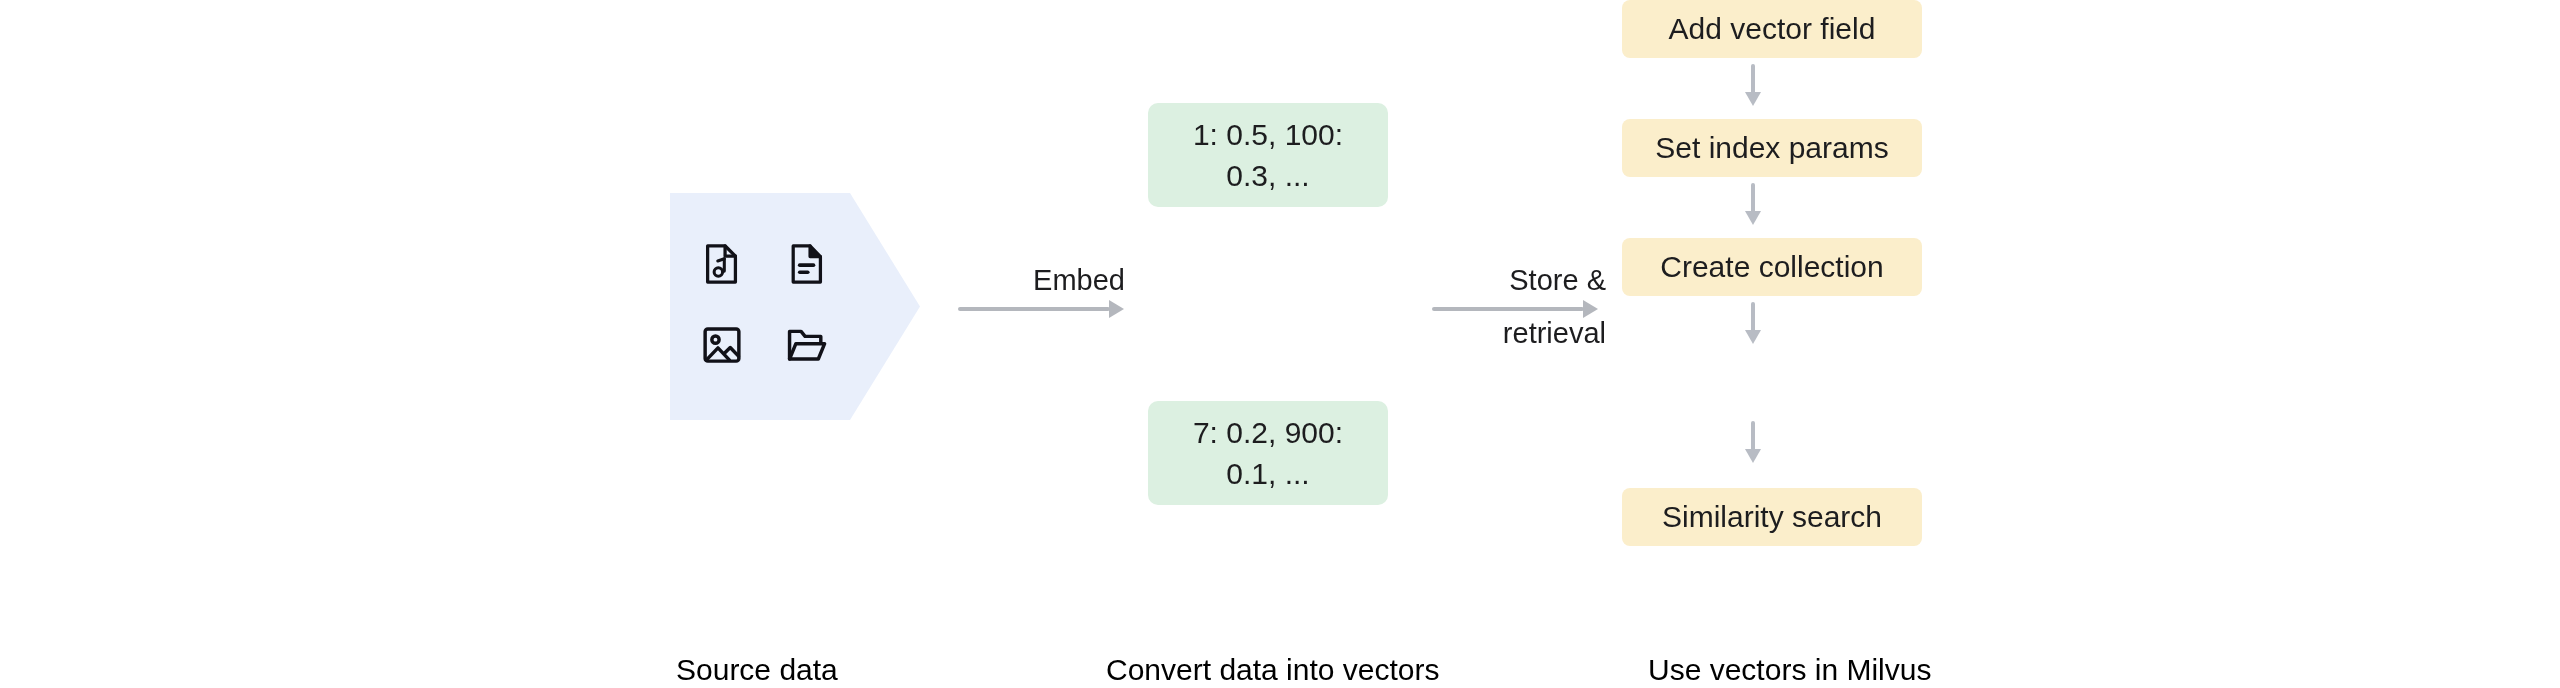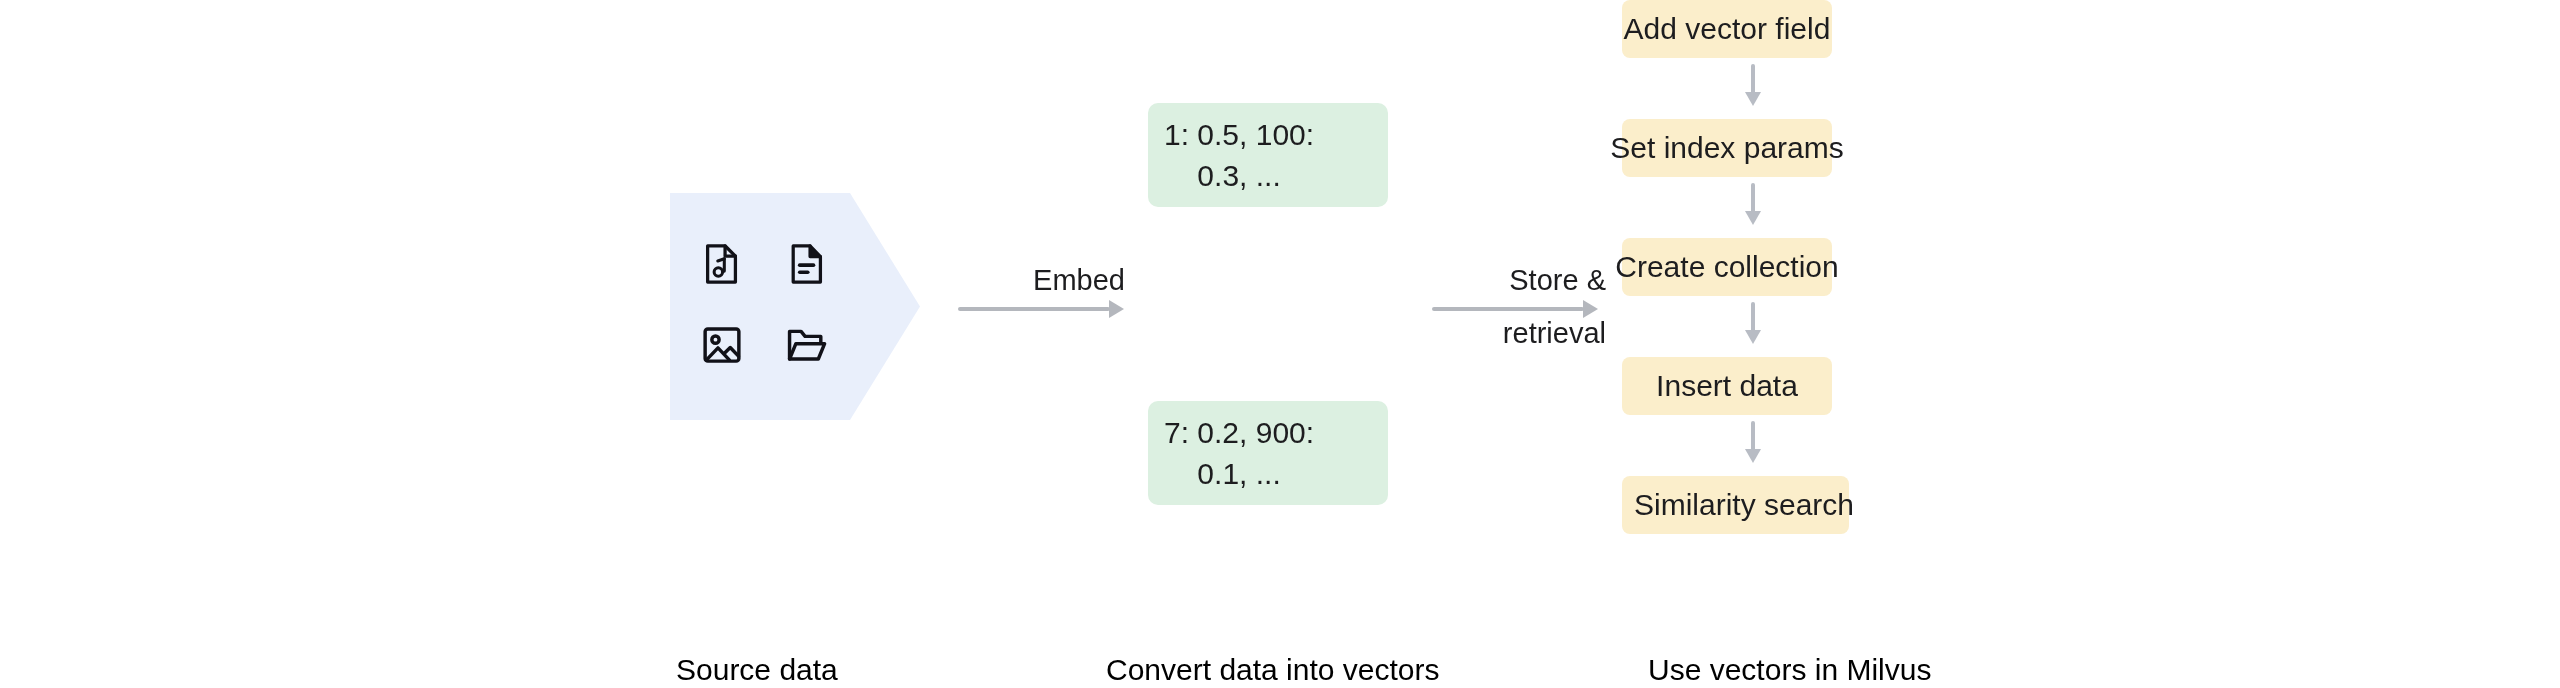--- a/index.html
+++ b/index.html
@@ -95,34 +95,35 @@
   
   .vec-box {
     position: absolute;
     left: 1148px;
     width: 240px;
     height: 104px;
     background: #dcf0e1;
     border-radius: 10px;
     display: flex;
     align-items: center;
+    justify-content: center;
     text-align: center;
     font-size: 30px;
     line-height: 41px;
     color: #1d1d1f;
     padding: 0 16px;
     box-sizing: border-box;
   }
   .vec-box span { display: block; }
 
   
   .step-box {
     position: absolute;
     left: 1622px;
-    width: 210px;
+    width: 300px;
     height: 58px;
     background: #fbeecb;
     border-radius: 8px;
     display: flex;
     align-items: center;
     justify-content: center;
     font-size: 30px;
     line-height: 36px;
     color: #1d1d1f;
     white-space: nowrap;
@@ -246,25 +247,24 @@
     <div class="vline"></div>
     <div class="vhead"></div>
   </div>
 
   <div class="step-box" style="top:238px;">Create collection</div>
   <div class="v-arrow" style="top:302px;">
     <div class="vline"></div>
     <div class="vhead"></div>
   </div>
 
-  <div class="step-box" style="top:357px;">Insert data</div>
   <div class="v-arrow" style="top:421px;">
     <div class="vline"></div>
     <div class="vhead"></div>
   </div>
 
-  <div class="step-box" style="top:476px;padding-left:17px;">Similarity search</div>
+  <div class="step-box" style="top:488px;">Similarity search</div>
 
   <div class="caption" style="left:676px;">Source data</div>
   <div class="caption" style="left:1106px;">Convert data into vectors</div>
   <div class="caption" style="left:1621px;margin-left:27px;">Use vectors in Milvus</div>
 
 </div>
 
 </body></html>

